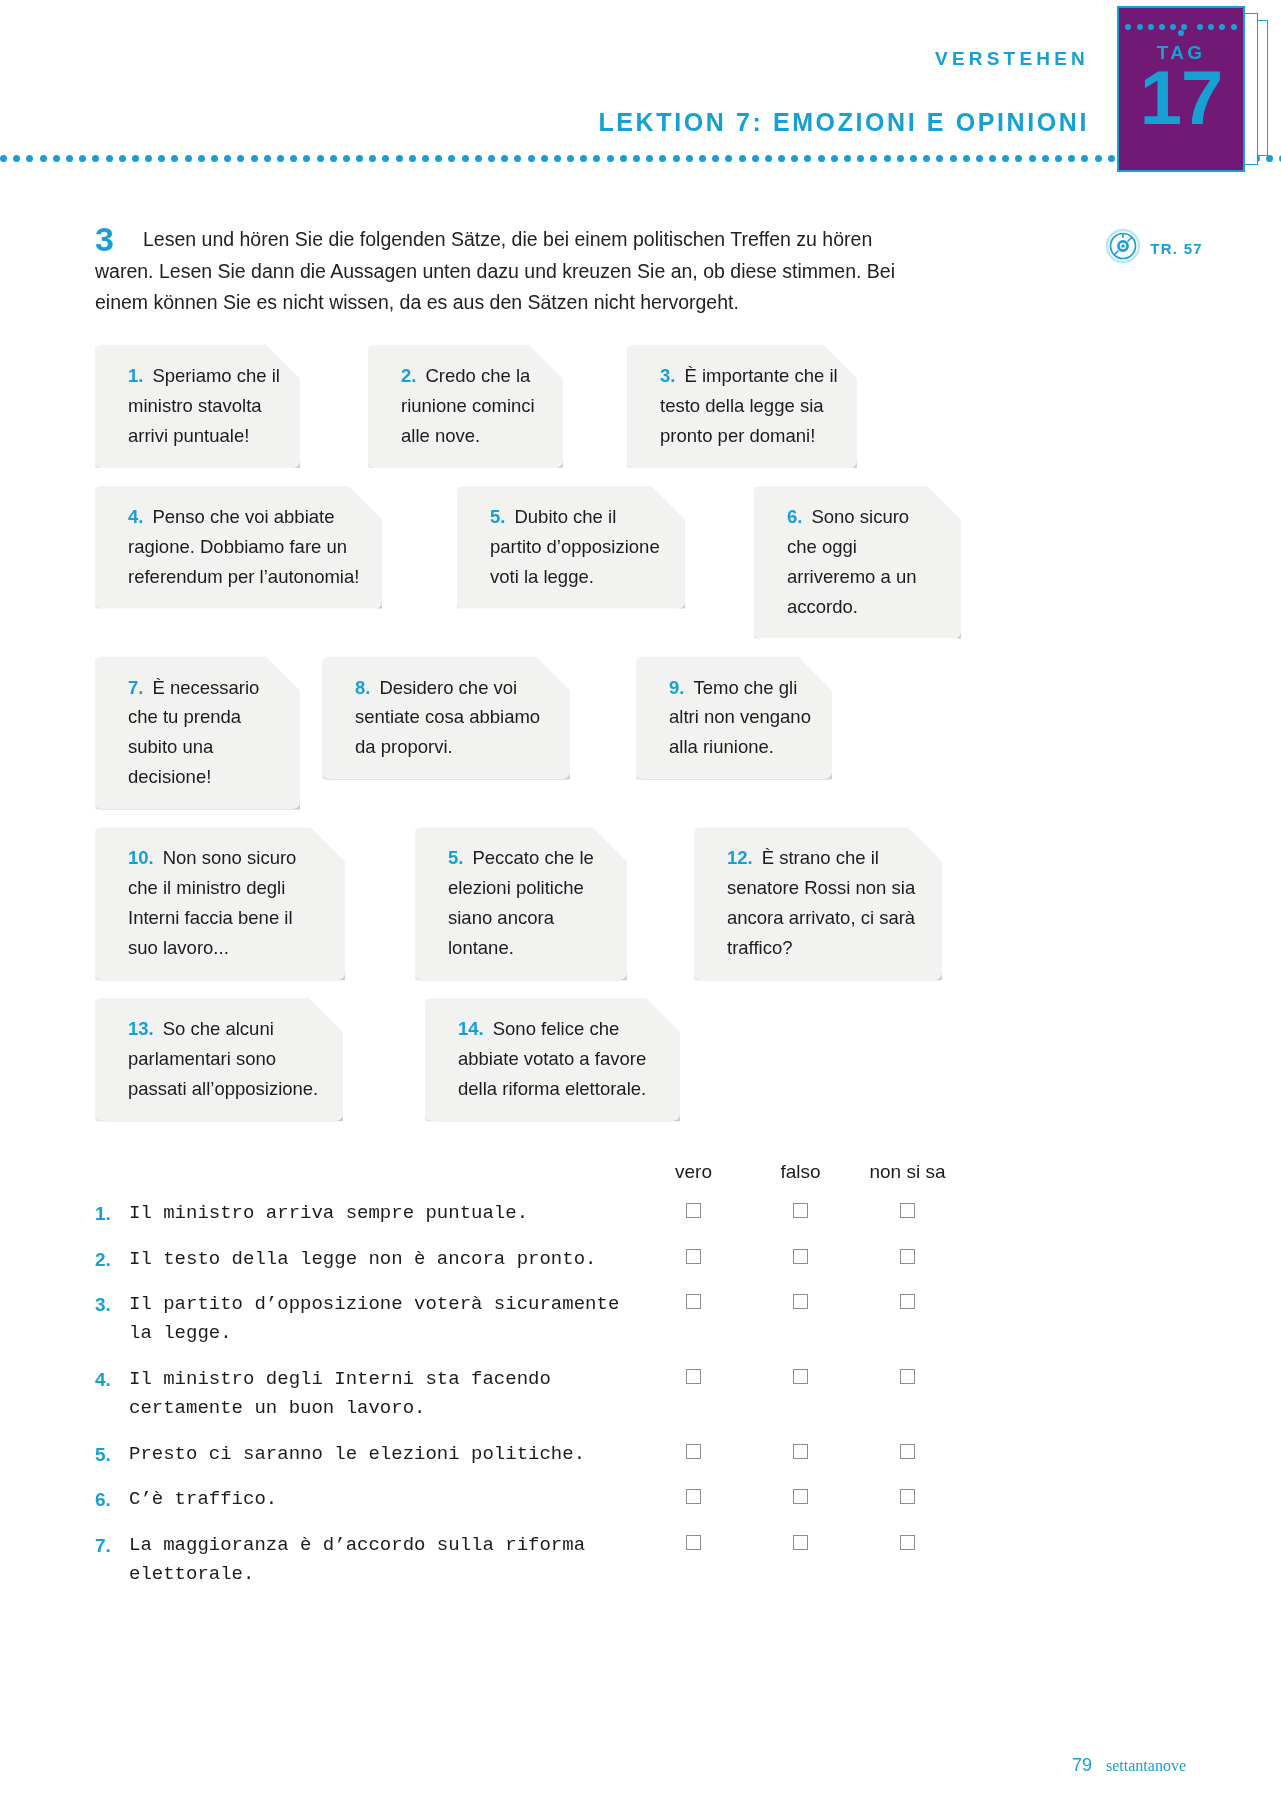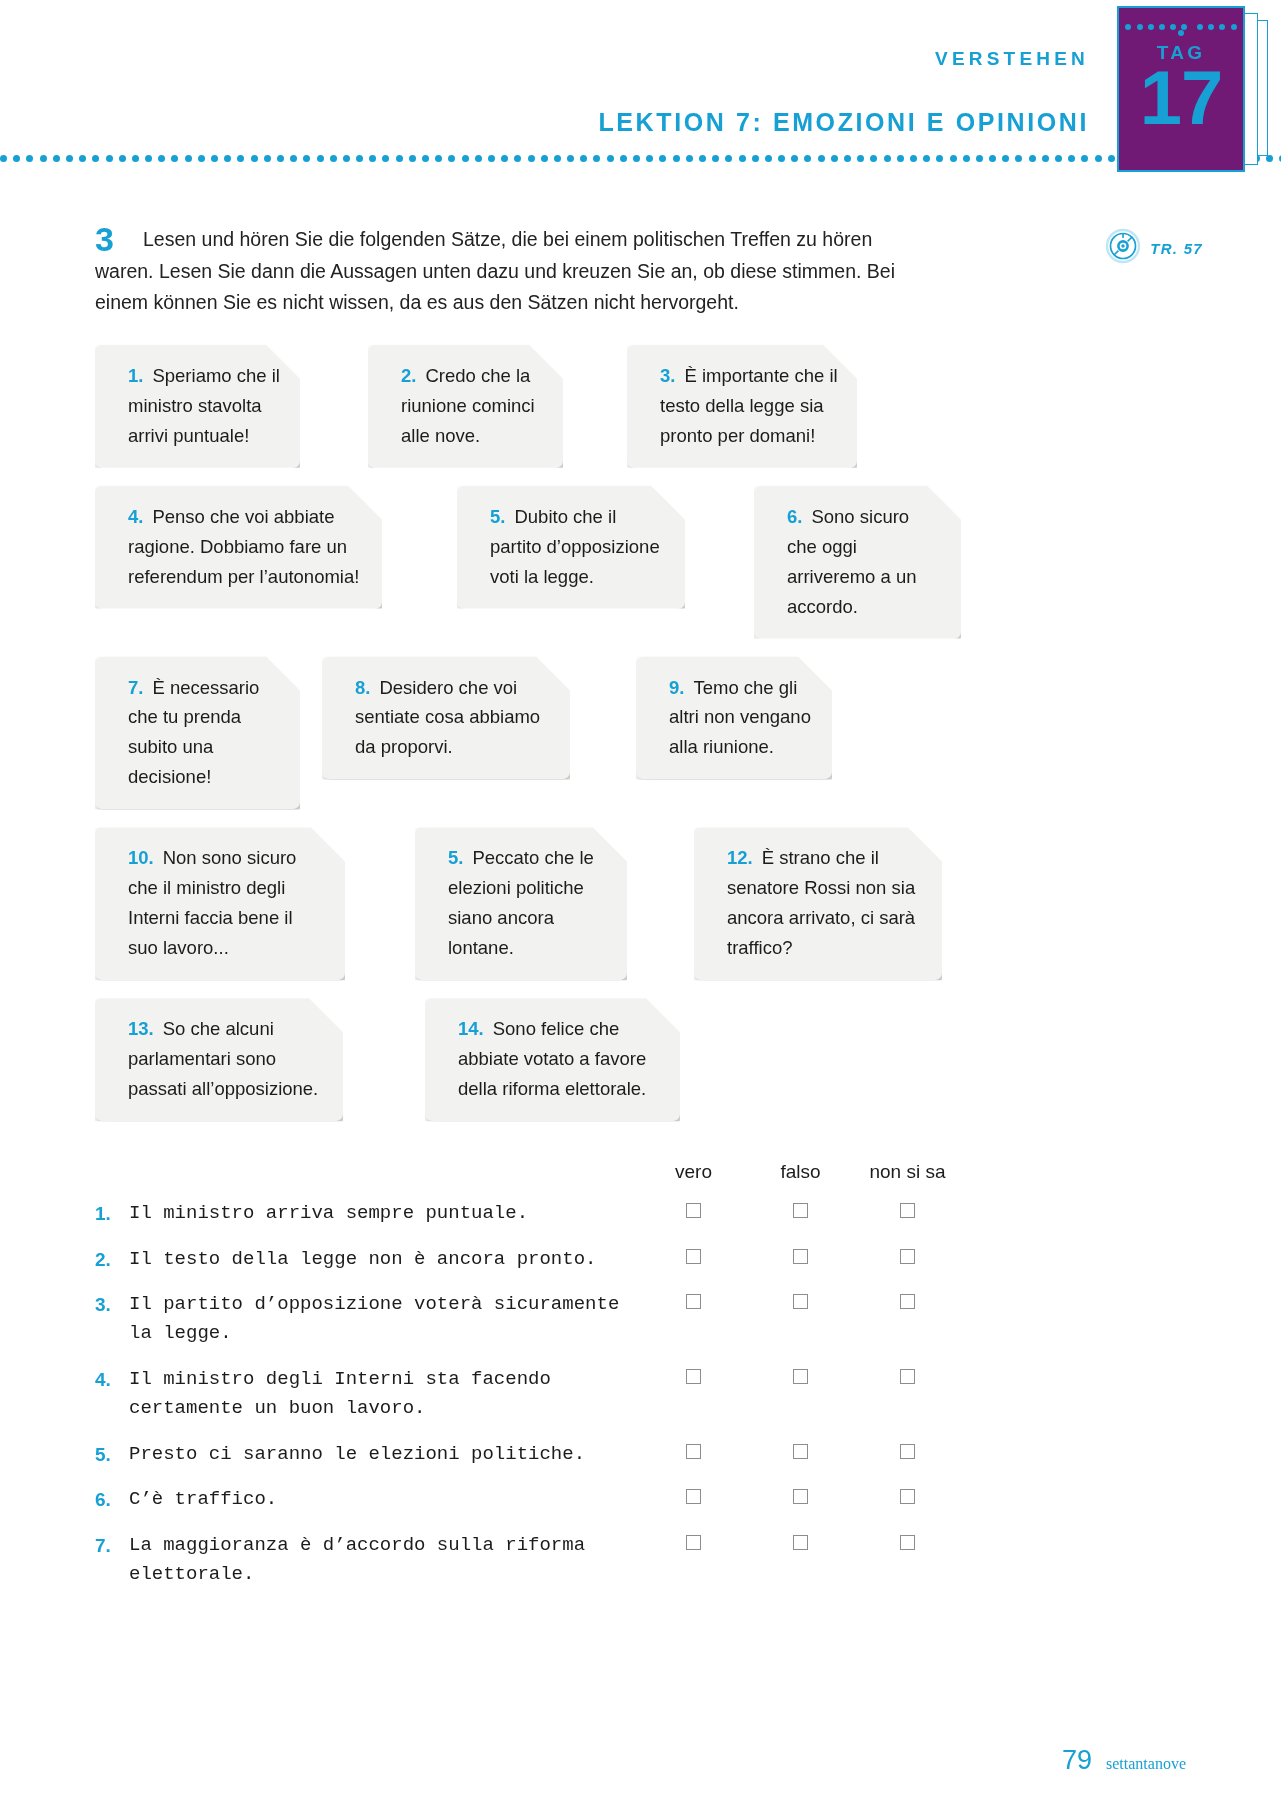--- a/index.html
+++ b/index.html
@@ -154,21 +154,20 @@
     max-width: 840px;
     text-indent: 48px;
   }
   .track-badge {
     position: absolute;
     right: 78px;
     top: 42px;
     display: flex;
     align-items: center;
     gap: 9px;
-    font-style: italic;
   }
   .track-label {
     color: #17a0d4;
     font-size: 15px;
     font-weight: bold;
     letter-spacing: 1.3px;
   }
 
   
   .bubbles {
@@ -250,21 +249,21 @@
   
   .footer {
     position: absolute;
     right: 95px;
     bottom: 32px;
     display: flex;
     align-items: baseline;
     gap: 14px;
     color: #17a0d4;
   }
-  .folio-num { font-size: 27px; }
+  .folio-num { font-size: 18px; }
   .folio-word { font-size: 16px; font-family: "Liberation Serif", serif; }
 </style>
 </head>
 <body>
 
 <div class="page-header">
   <div class="header-right">
     <div class="tag-card-page3"></div>
     <div class="tag-card-page2"></div>
     <div class="tag-card">

